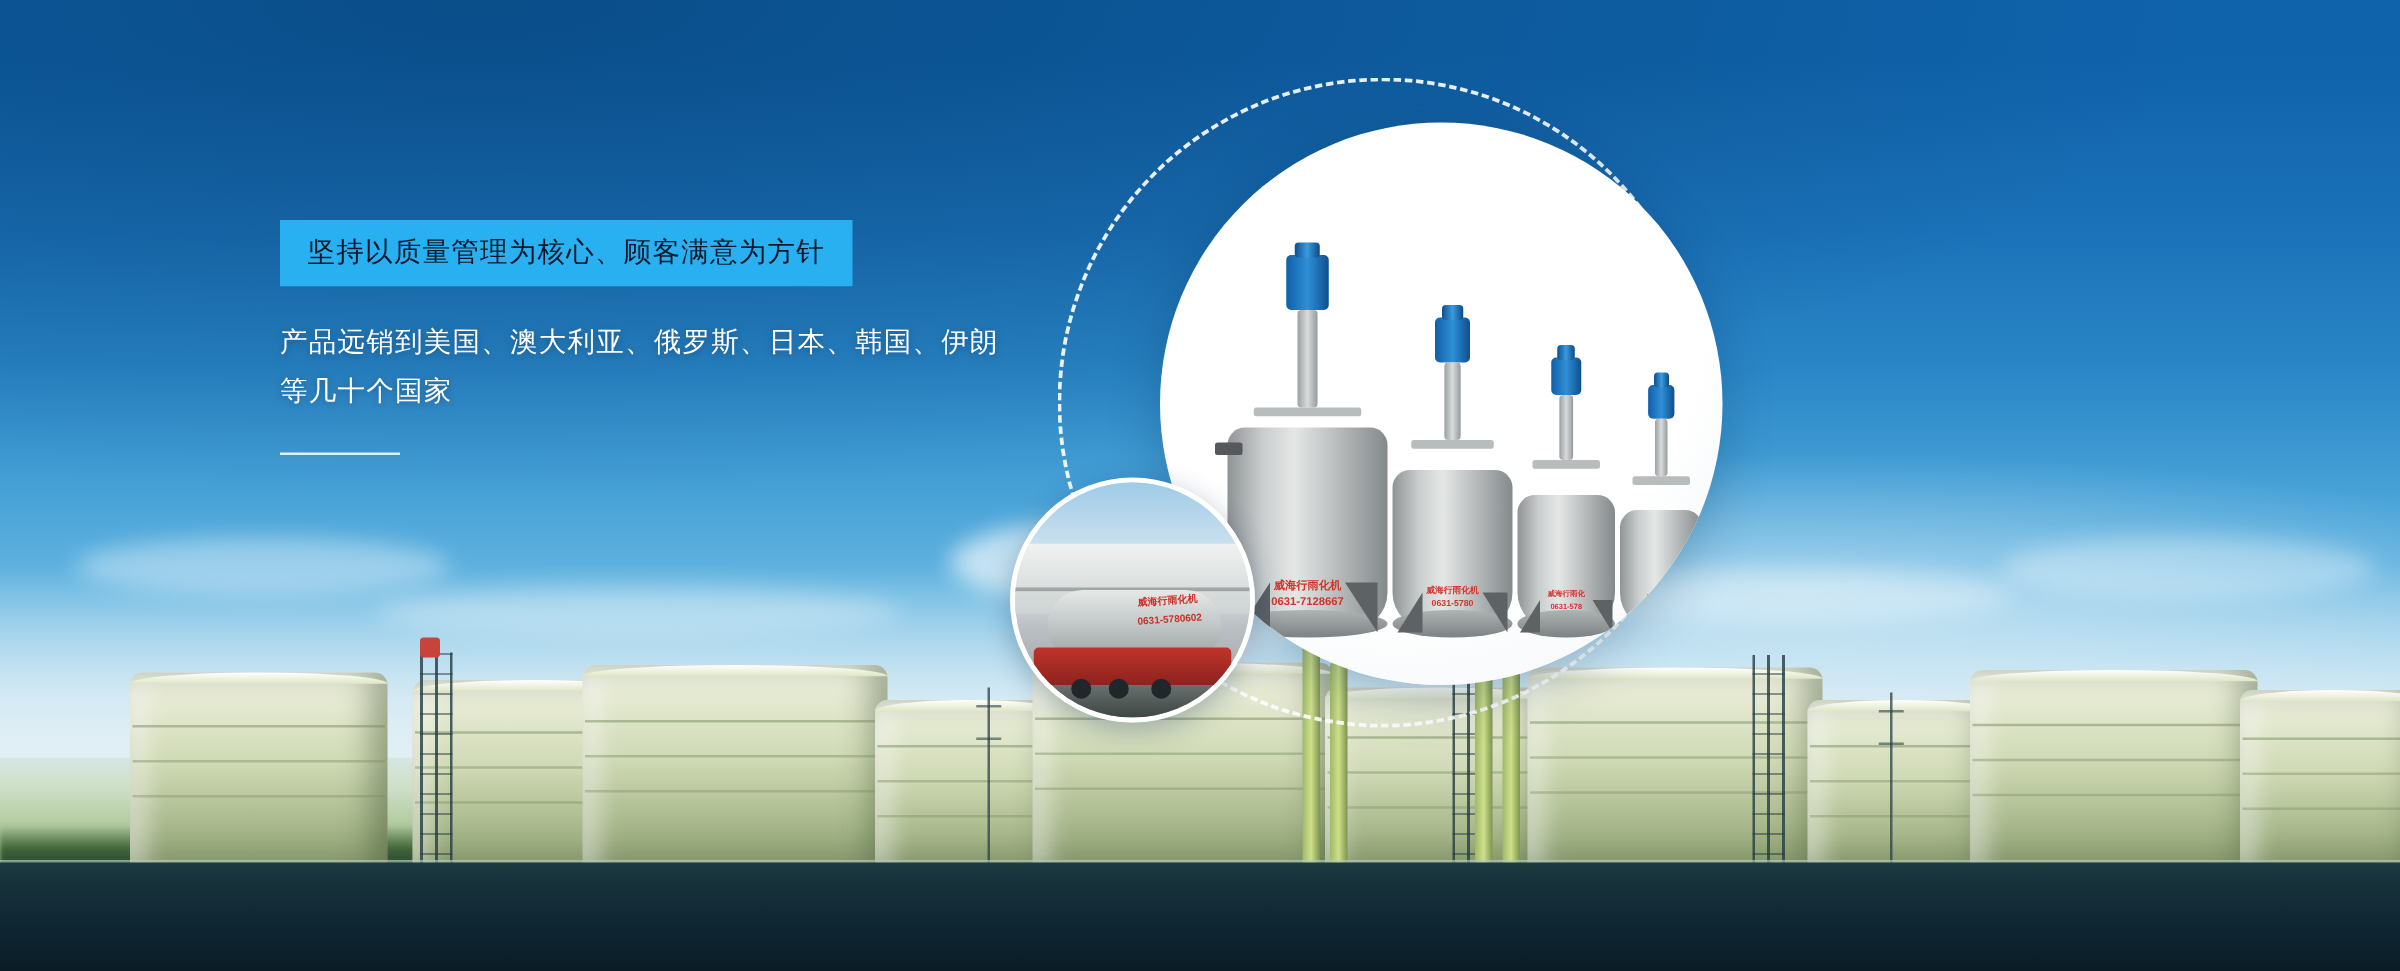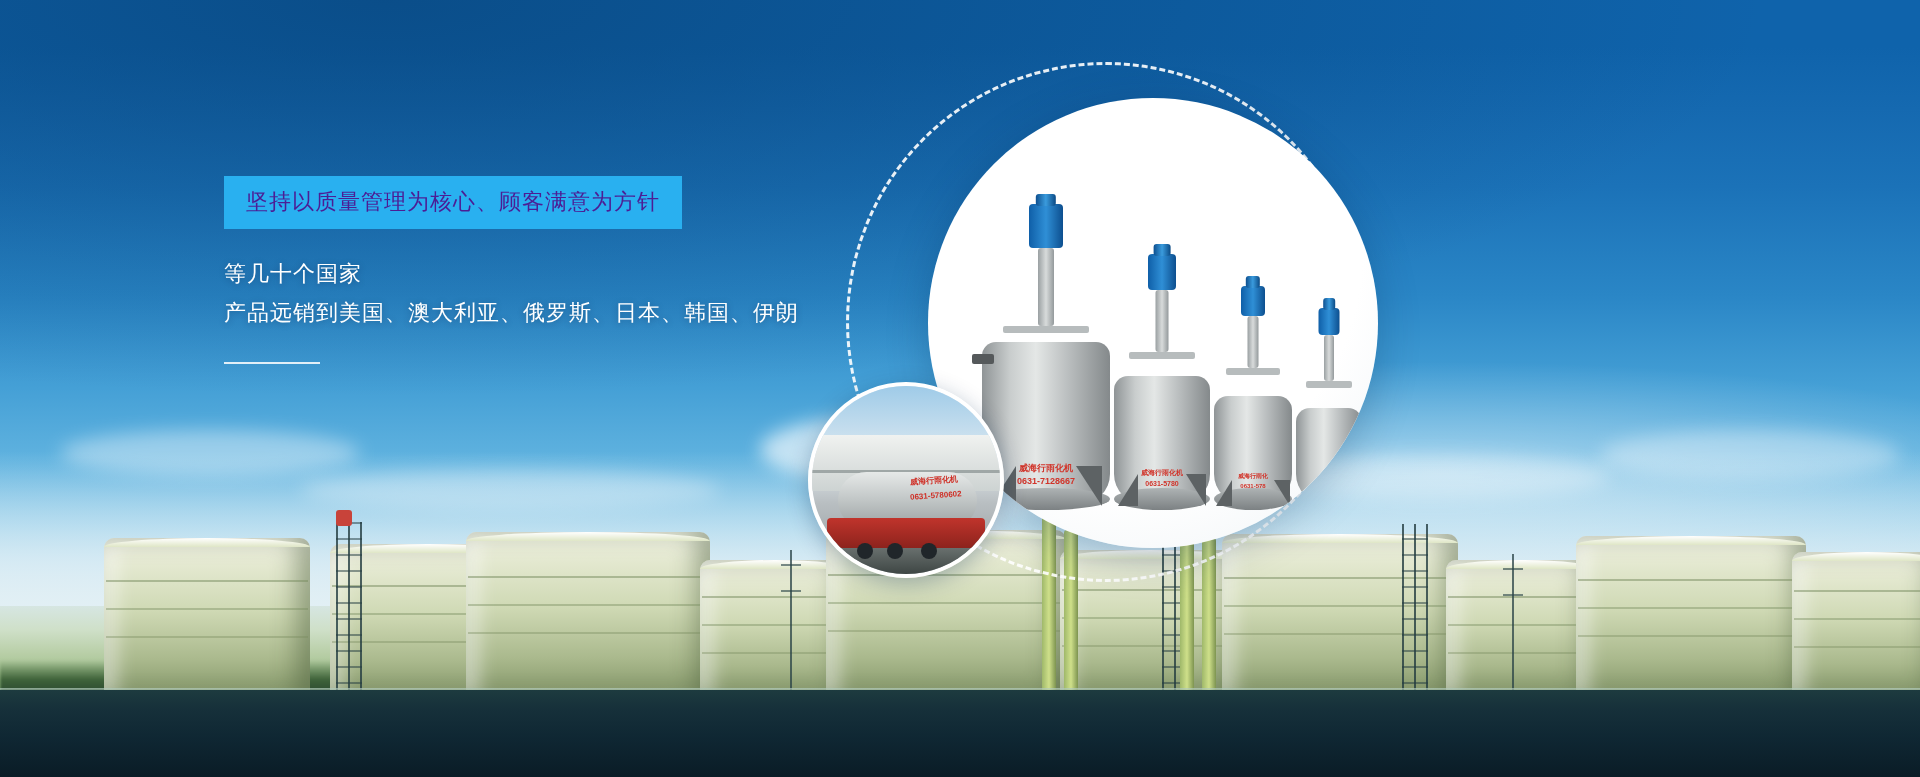--- a/index.html
+++ b/index.html
@@ -119,21 +119,21 @@
   .headline{
     font-size:50px; font-weight:bold; color:#ffffff;
     letter-spacing:1px; line-height:1.12;
     text-shadow:0 2px 10px rgba(0,30,70,.45);
     white-space:nowrap;
   }
   .ribbon{
     display:inline-block;
     margin-top:26px;
     background:#29b0f0;
-    color:#4c1d95;
+    color:#0f172a;
     font-size:22px;
     letter-spacing:1px;
     padding:11px 22px 12px 22px;
     text-align:center;
   }
   .para{
     margin-top:26px;
     font-size:22px; color:#ffffff; line-height:1.75;
     letter-spacing:1px;
     text-shadow:0 1px 6px rgba(0,30,70,.35);
@@ -349,19 +349,19 @@
     <div class="inset-wheel" style="left:24%;"></div>
     <div class="inset-wheel" style="left:40%;"></div>
     <div class="inset-wheel" style="left:58%;"></div>
     <div class="inset-label" style="top:48%;">威海行雨化机</div>
     <div class="inset-label" style="top:56%;">0631-5780602</div>
   </div>
 
   <div class="copy">
     <div class="ribbon">坚持以质量管理为核心、顾客满意为方针</div>
     <div class="para">
+      <div>产品远销到美国、澳大利亚、俄罗斯、日本、韩国、伊朗</div>
       <div>等几十个国家</div>
-      <div>产品远销到美国、澳大利亚、俄罗斯、日本、韩国、伊朗</div>
     </div>
     <div class="rule"></div>
   </div>
 
 </div>
 
 </body></html>

